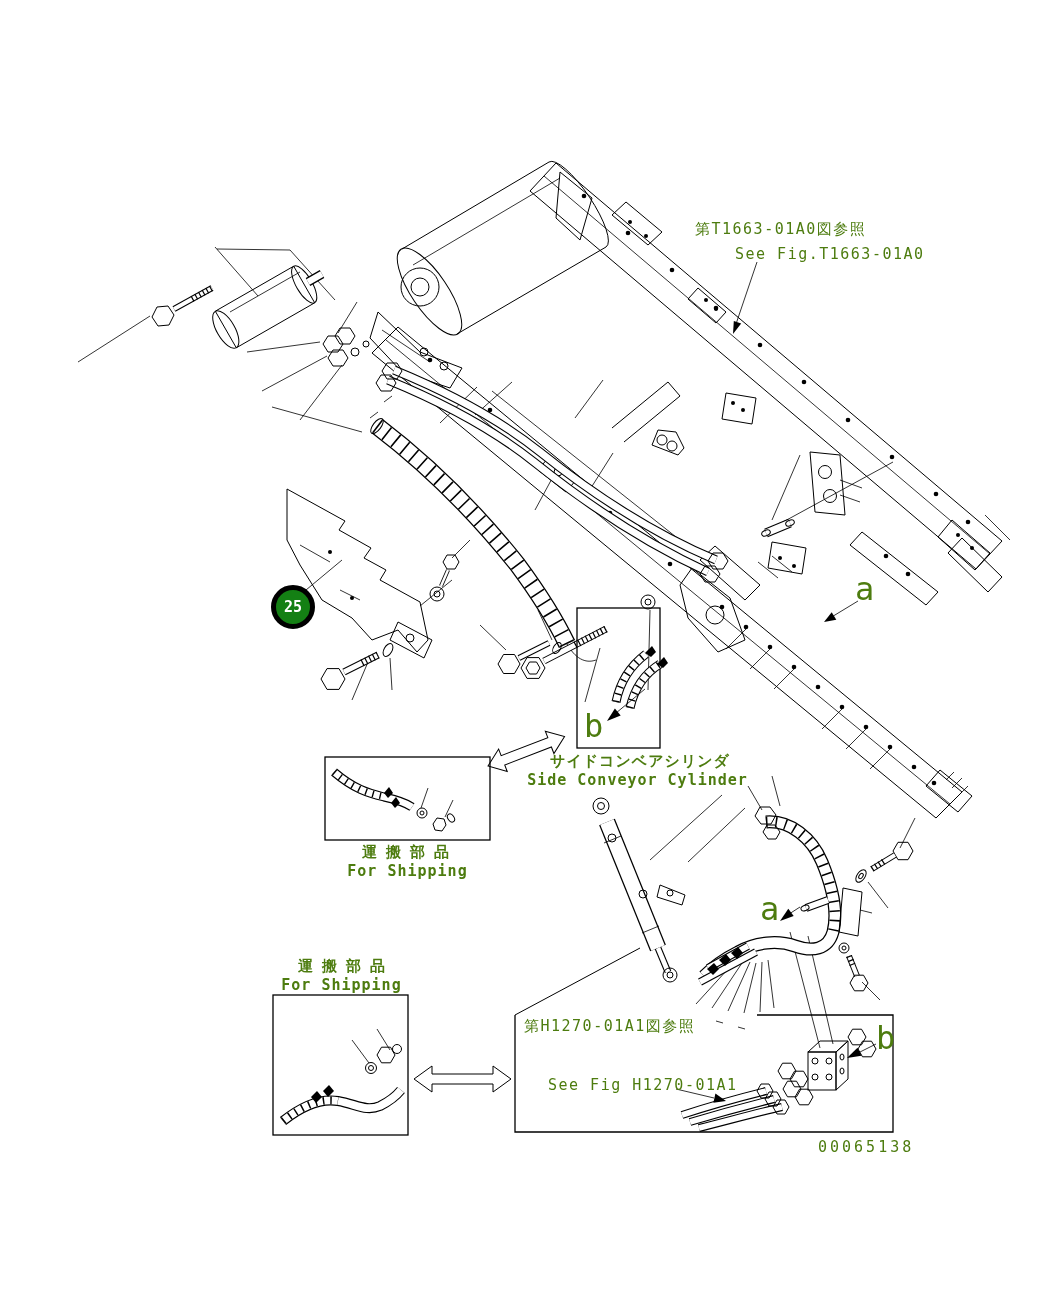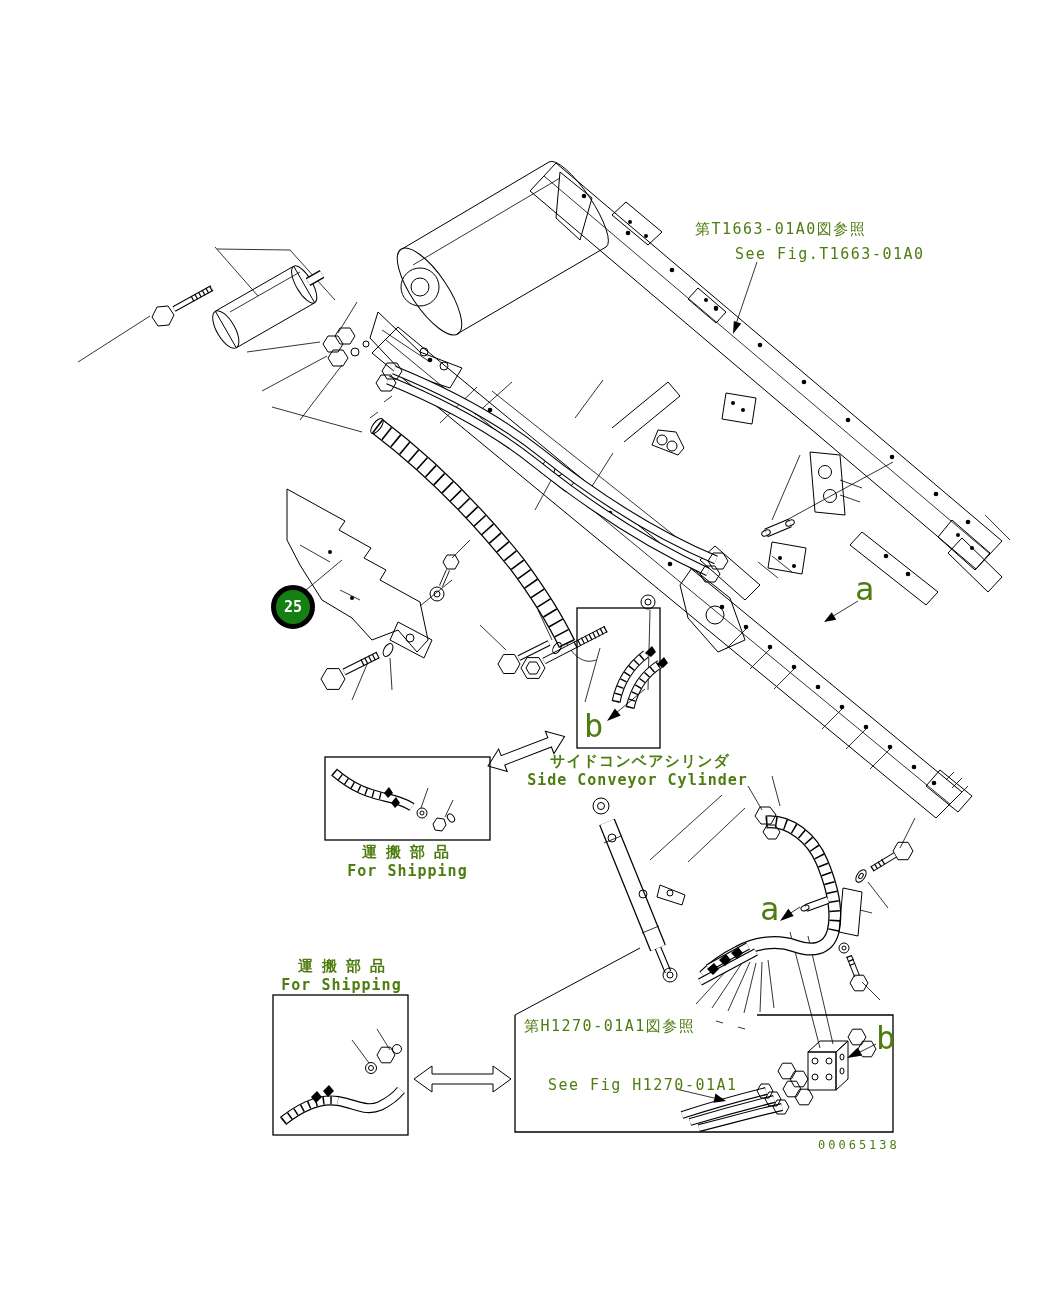--- a/index.html
+++ b/index.html
@@ -8,21 +8,21 @@
   #stage svg{position:absolute;left:0;top:0;}
   .ln{fill:none;stroke:#000;stroke-width:1;}
   .ln2{fill:none;stroke:#000;stroke-width:1.3;}
   .thin{fill:none;stroke:#000;stroke-width:0.8;}
   .blk{fill:#000;stroke:none;}
   .txt{position:absolute;color:#4d7c0f;white-space:nowrap;}
   .ref{font-size:15px;letter-spacing:1.5px;line-height:1.55;}
   .cap{font-size:15px;letter-spacing:1px;text-align:center;font-weight:bold;}
   .jsp{letter-spacing:9px;}
   .viewletter{font-size:32px;line-height:1;}
-  .dwg{font-size:12px;letter-spacing:3px;}
+  .dwg{font-size:15px;letter-spacing:3px;}
   #balloon{position:absolute;left:271px;top:585px;width:34px;height:34px;border-radius:50%;
            border:5px solid #84cc16;display:flex;align-items:center;justify-content:center;
            color:#fff;font-size:15px;font-weight:bold;cursor:pointer;}
 </style>
 </head>
 <body>
 
 <div id="stage">
 <svg width="1063" height="1302" viewBox="0 0 1063 1302">
 

